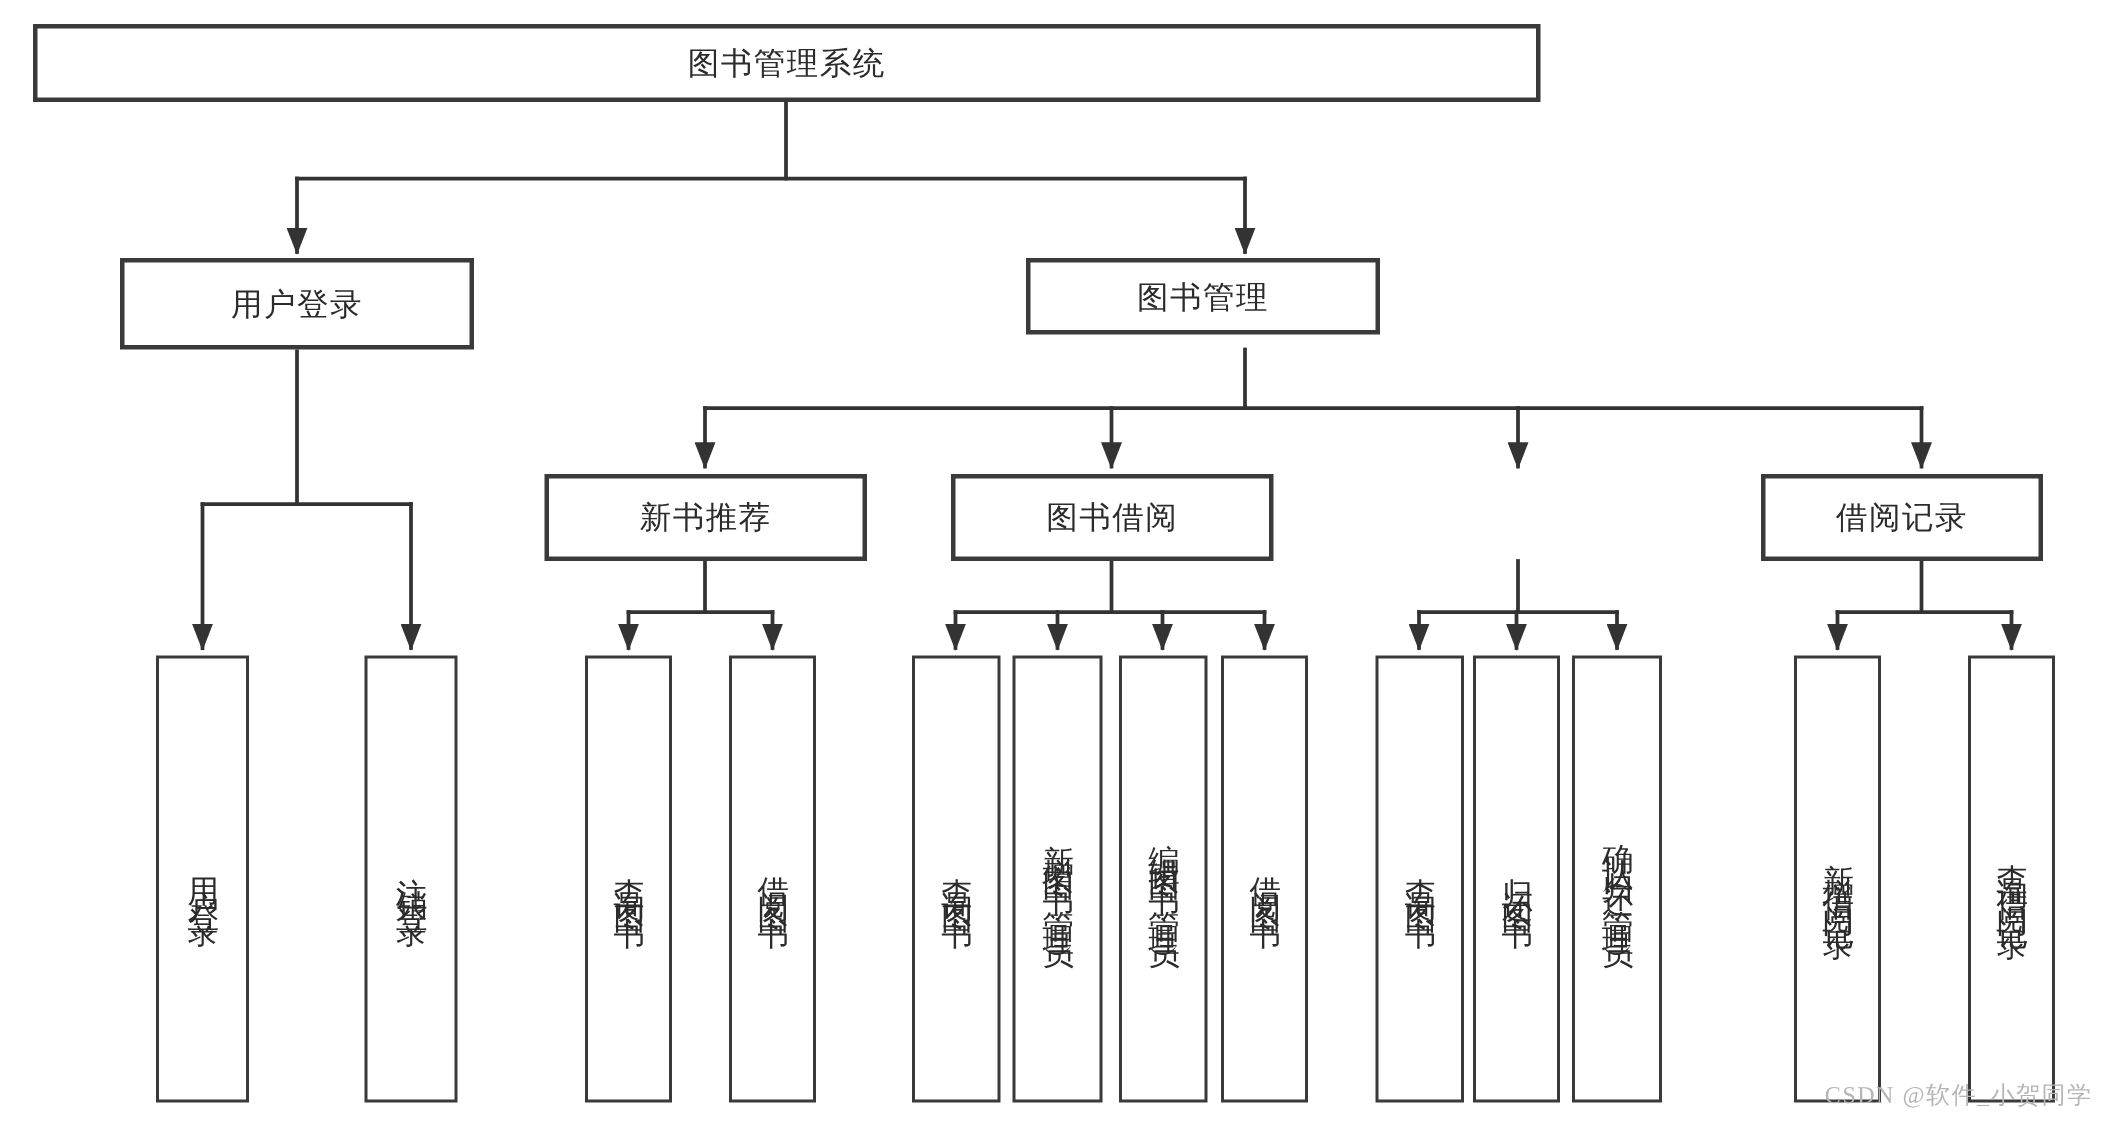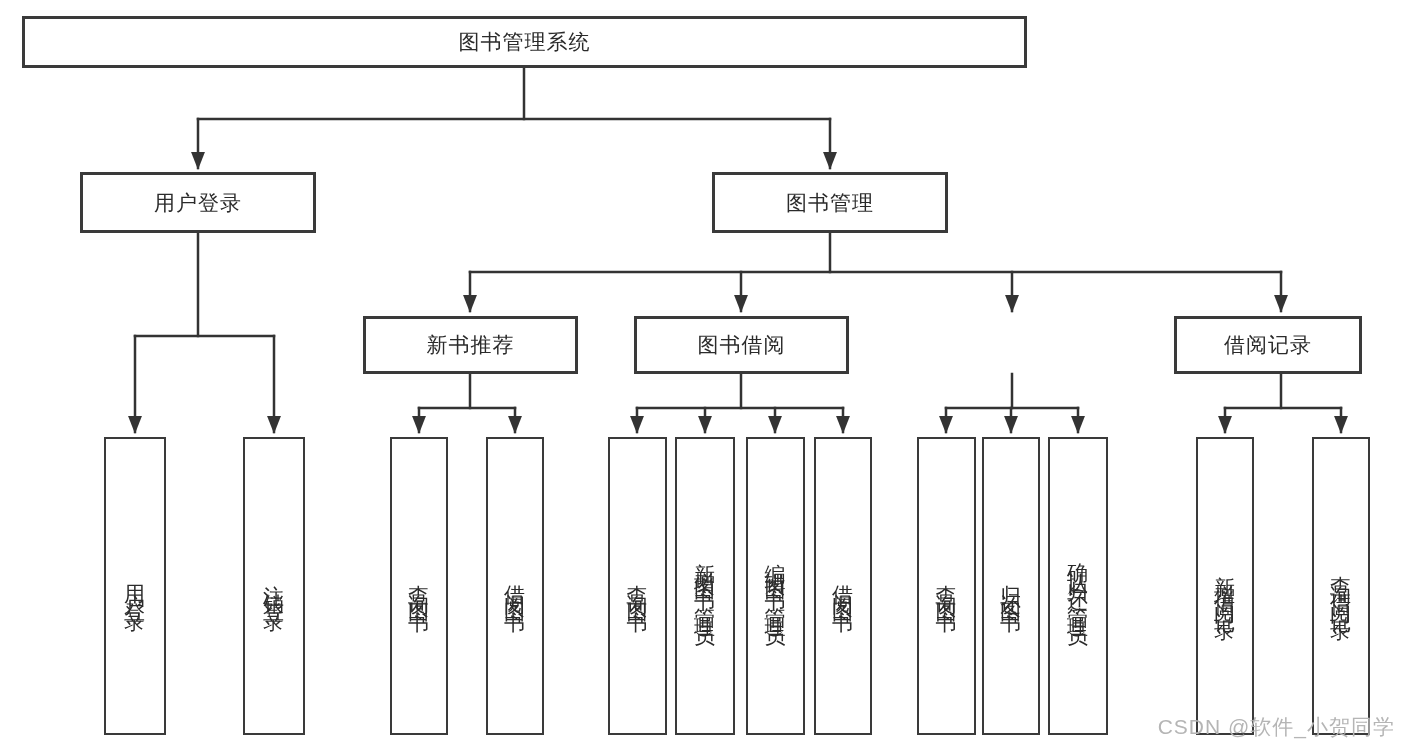--- a/index.html
+++ b/index.html
@@ -1,21 +1,21 @@
 <!DOCTYPE html>
 <html><head>
 <meta charset="utf-8">
 <style>
   html, body { margin: 0; padding: 0; background: #ffffff; }
   #canvas {
     position: relative;
     width: 1405px;
     height: 747px;
     background: #ffffff;
-    font-family: Liberation Sans, sans-serif;
+    font-family: Liberation Serif, serif;
     overflow: hidden;
   }
   .wires {
     position: absolute;
     left: 0; top: 0;
     pointer-events: none;
   }
   .box {
     position: absolute;
     box-sizing: border-box;
@@ -35,21 +35,21 @@
     text-orientation: mixed;
     letter-spacing: 9px;
     font-size: 21px;
     line-height: 1;
     color: #2b2b2b;
   }
   #watermark {
     position: absolute;
     right: 10px;
     bottom: 6px;
-    font-size: 21px;
+    font-size: 16px;
     color: #b5b5b5;
     letter-spacing: 1px;
     white-space: nowrap;
   }
 </style>
 </head>
 <body>
 
 <div id="canvas">
 
@@ -99,21 +99,21 @@
       <line x1="1281" y1="374" x2="1281" y2="408"></line>
       <line x1="1225" y1="408" x2="1341" y2="408"></line>
       <line x1="1225" y1="408" x2="1225" y2="432" marker-end="url(#ah)"></line>
       <line x1="1341" y1="408" x2="1341" y2="432" marker-end="url(#ah)"></line>
     </g>
   </svg>
 
   <div class="box" style="left:22px;top:16px;width:1005px;height:52px">图书管理系统</div>
 
   <div class="box" style="left:80px;top:172px;width:236px;height:61px">用户登录</div>
-  <div class="box" style="left:712px;top:172px;width:236px;height:61px">图书管理</div>
+  <div class="box" style="left:684px;top:172px;width:236px;height:51px">图书管理</div>
 
   <div class="box" style="left:363px;top:316px;width:215px;height:58px">新书推荐</div>
   <div class="box" style="left:634px;top:316px;width:215px;height:58px">图书借阅</div>
   <div class="box" style="left:1174px;top:316px;width:188px;height:58px">借阅记录</div>
 
   <div class="box leaf" style="left:104px;top:437px;width:62px;height:298px">
     <span class="vtext">用户登录</span>
   </div>
   <div class="box leaf" style="left:243px;top:437px;width:62px;height:298px">
     <span class="vtext">注销登录</span>

